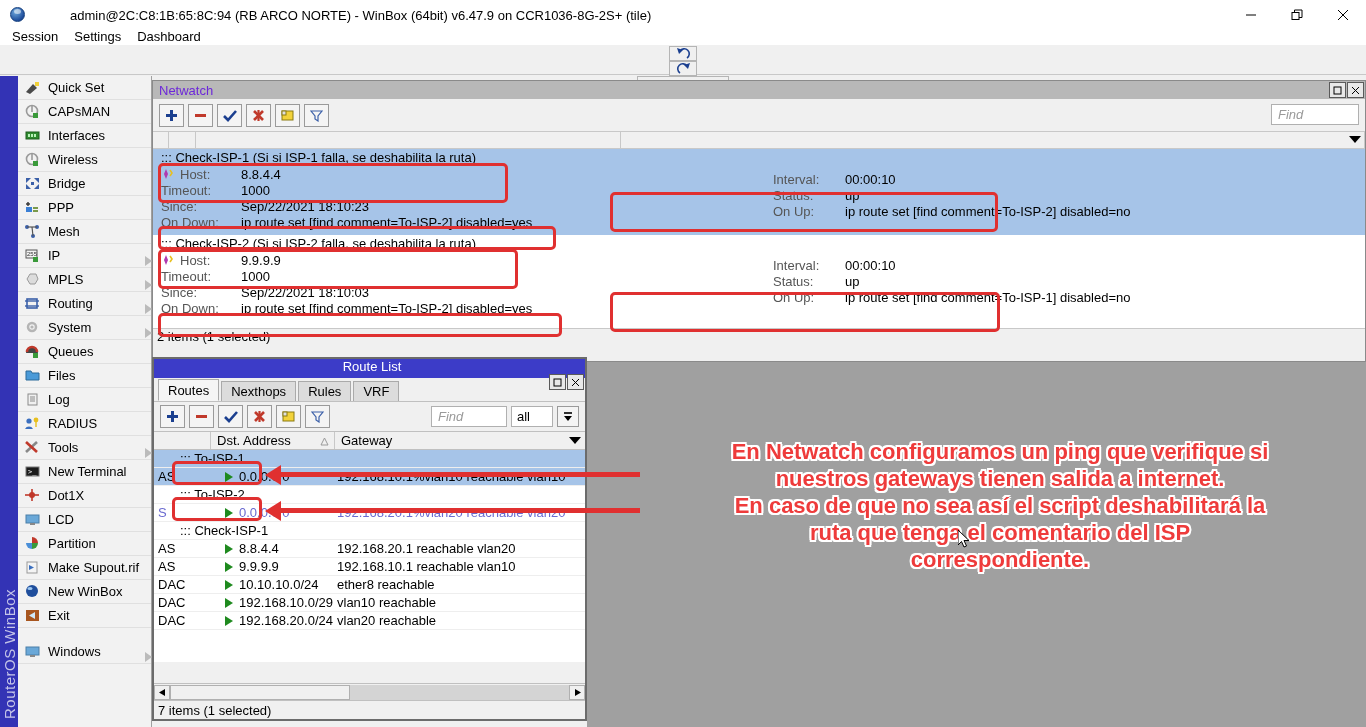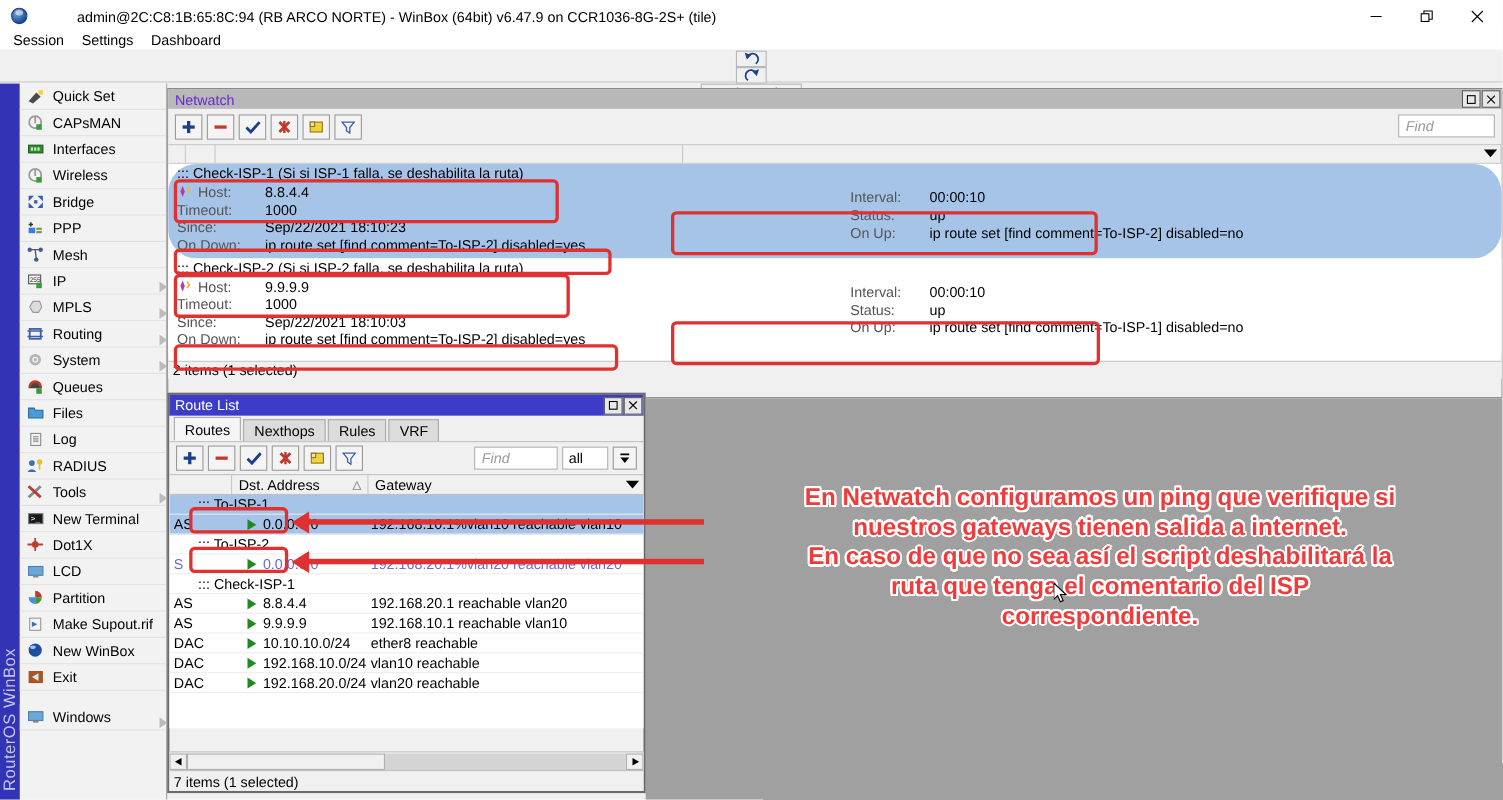--- a/index.html
+++ b/index.html
@@ -140,40 +140,40 @@
     border-bottom:1px solid #c8c8c8; display:flex; position:relative;
   }
   .nw-colhdr .c{ border-right:1px solid #c8c8c8; height:100%; }
   .nw-colhdr .caret{
     position:absolute; right:4px; top:4px;
     width:0;height:0;border-left:6px solid transparent;border-right:6px solid transparent;
     border-top:7px solid #000;
   }
   .nw-body{ position:relative; height:195px; background:#ffffff; }
   .nw-row{ position:absolute; left:0; width:1212px; }
-  .nw-sel{ background:#a6c4e8;border-radius:26px; }
+  .nw-sel{ background:#a6c4e8; }
   .nw-line{ height:16px; display:flex; align-items:center; font-size:13px; color:#000;}
   .nw-k{ width:70px; padding-left:8px; color:#555; }
   .nw-v{ color:#000; }
   .nw-comment{ padding-left:8px; color:#000; font-size:13px; }
   .nw-status{
     position:absolute; left:0; bottom:0; width:1212px; height:16px;
     background:#f0f0f0; border-top:1px solid #c8c8c8;
     font-size:13px; padding-left:4px; color:#000; overflow:hidden;
   }
   .hostico{ display:inline-block;width:16px;height:12px;margin-right:3px;vertical-align:-2px;}
 
   
   .routelist{
     position:absolute; left:152px; top:357px; width:435px; height:364px;
     background:#f0f0f0; border:2px solid #6b6b6b;
   }
   .rl-title{
     height:19px; background:#3c3cc8; display:flex; align-items:center;
-    padding-left:5px; color:#fff; font-size:13px;
+    padding-left:5px; color:#fff; font-size:13px;flex-direction:column;
   }
   .rl-title .wbtns{ margin-left:auto; display:flex; }
   .rl-tabs{ height:23px; background:#f0f0f0; display:flex; align-items:flex-end; padding-left:4px;}
   .rl-tab{
     height:20px; padding:0 9px; font-size:13px; display:flex;align-items:center;
     background:#dcdcdc; border:1px solid #aaa; border-bottom:none; margin-right:2px;
     color:#000;
   }
   .rl-tab.active{ background:#f5f5f5; height:22px; border-bottom:1px solid #f5f5f5; }
   .rl-toolbar{
@@ -902,21 +902,21 @@
           <i class="tri"></i>
           <span>10.10.10.0/24</span>
         </span>
         <span class="g">ether8 reachable</span>
       </div>
 
       <div class="rrow">
         <span class="f">DAC</span>
         <span class="d">
           <i class="tri"></i>
-          <span>192.168.10.0/24</span>
+          <span>192.168.10.0/29</span>
         </span>
         <span class="g">vlan10 reachable</span>
       </div>
 
       <div class="rrow">
         <span class="f">DAC</span>
         <span class="d">
           <i class="tri"></i>
           <span>192.168.20.0/24</span>
         </span>

